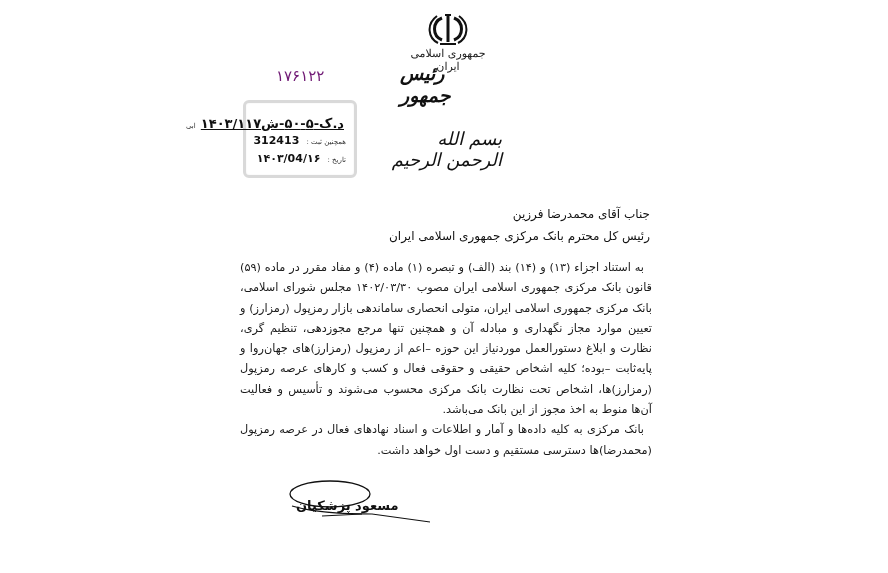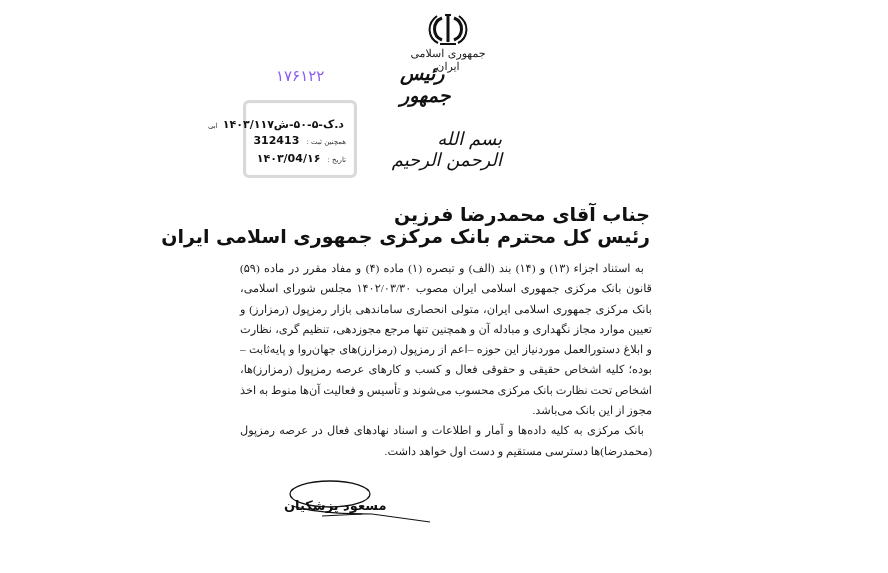--- a/index.html
+++ b/index.html
@@ -7,43 +7,43 @@
          font-family: "DejaVu Sans", sans-serif; color:#1a1a1a; }
   .page { position:absolute; left:0; top:0; width:888px; height:483px; background:#fff; }
 
   .emblem { position:absolute; left:428px; top:12px; width:40px; height:34px; }
   .header-line1 { position:absolute; left:400px; top:47px; width:96px; text-align:center;
                   font-family:"DejaVu Serif", serif; font-size:11px; direction:rtl; color:#222; }
   .header-line2 { position:absolute; left:400px; top:62px; width:96px; text-align:left;
                   font-family:"DejaVu Serif", serif; font-size:19px; font-style:italic; font-weight:bold; direction:rtl; color:#111; }
 
   .hand-number { position:absolute; left:276px; top:67px; font-family:"DejaVu Sans", sans-serif;
-                 font-size:15px; letter-spacing:2px; color:#8b5cf6; direction:ltr; }
+                 font-size:15px; letter-spacing:2px; color:#701a75; direction:ltr; }
 
   .reg-box { position:absolute; left:243px; top:100px; width:108px; height:72px;
              border:3px solid #d9d9d9; border-radius:6px; background:#fff; box-shadow:0 0 2px #eee inset; }
   .reg-row { position:absolute; right:8px; direction:rtl; white-space:nowrap; }
   .reg-row .lbl { font-size:7px; color:#333; }
   .reg-row .val { font-size:11px; font-weight:bold; color:#111; margin-right:2px; }
-  .reg-row.r1 { top:10px; } .reg-row.r1 .val { font-size:11px; }
+  .reg-row.r1 { top:10px; } .reg-row.r1 .val { font-size:13px;text-decoration:underline; }
   .reg-row.r2 { top:26px; }
   .reg-row.r3 { top:44px; }
 
   .basmala { position:absolute; left:380px; top:128px; width:122px; height:34px; text-align:right;
              font-family:"DejaVu Serif", serif; font-size:18px; font-style:italic; direction:rtl; color:#111; }
 
   .addressee { position:absolute; right:238px; top:203px; direction:rtl; text-align:right;
-               font-weight:bold; font-size:19px; line-height:22px; color:#111; }
+               font-weight:normal; font-size:12px; line-height:22px; color:#111; }
 
   .body-text { position:absolute; left:240px; width:412px; top:258px; direction:rtl; text-align:justify;
                text-align-last:right; font-family:"DejaVu Sans", sans-serif; font-size:11.3px; line-height:20.3px; color:#1a1a1a; }
-  .body-text p { margin:0; text-indent:8px;font-family:Liberation Serif, serif; }
+  .body-text p { margin:0; text-indent:8px; }
 
   .signature-wrap { position:absolute; left:282px; top:478px; width:150px; height:45px; }
-  .signature-name { position:absolute; left:284px; top:498px; font-weight:bold; font-size:13px; direction:rtl; color:#111; }
+  .signature-name { position:absolute; left:296px; top:498px; font-weight:bold; font-size:13px; direction:rtl; color:#111; }
 </style>
 </head>
 <body>
 
 <div class="page">
 
   <svg class="emblem" viewBox="0 0 40 34">
     <path d="M20 2 L20 30" stroke="#111" stroke-width="3"></path>
     <path d="M14 6 C4 10 4 24 14 28" fill="none" stroke="#111" stroke-width="3"></path>
     <path d="M26 6 C36 10 36 24 26 28" fill="none" stroke="#111" stroke-width="3"></path>

